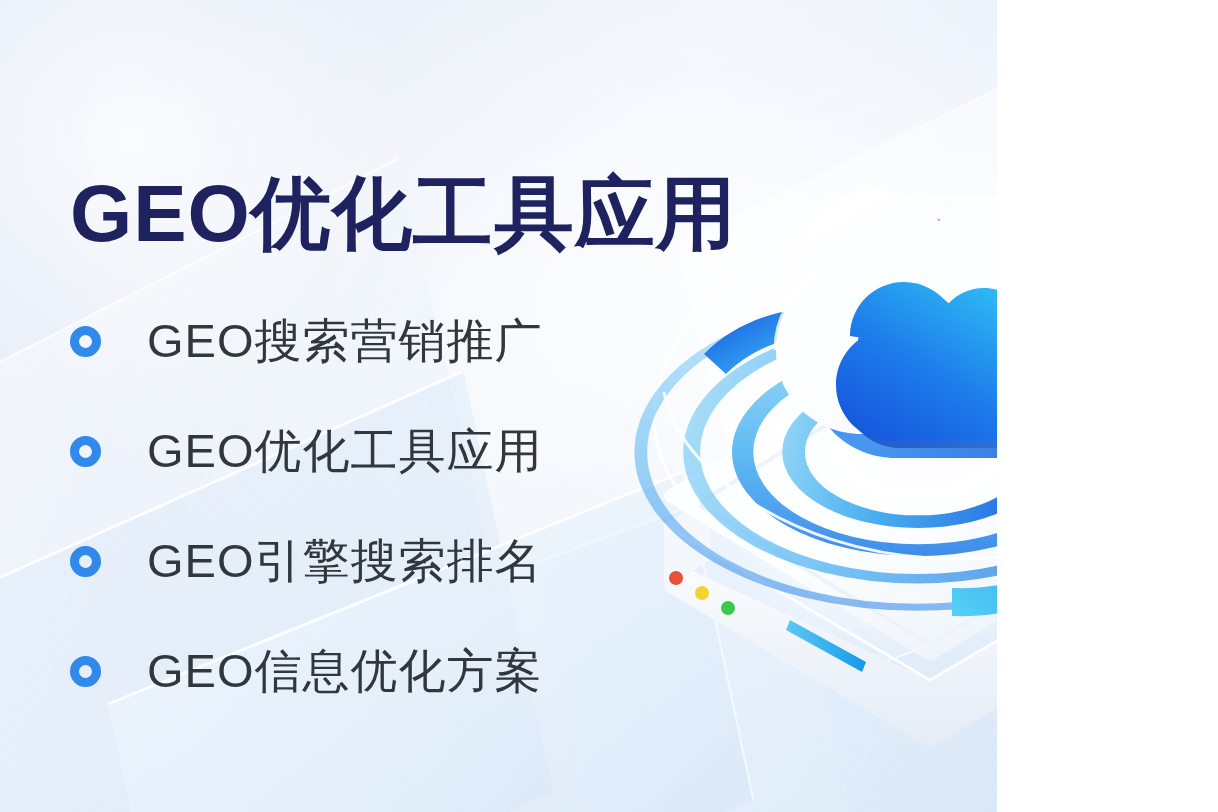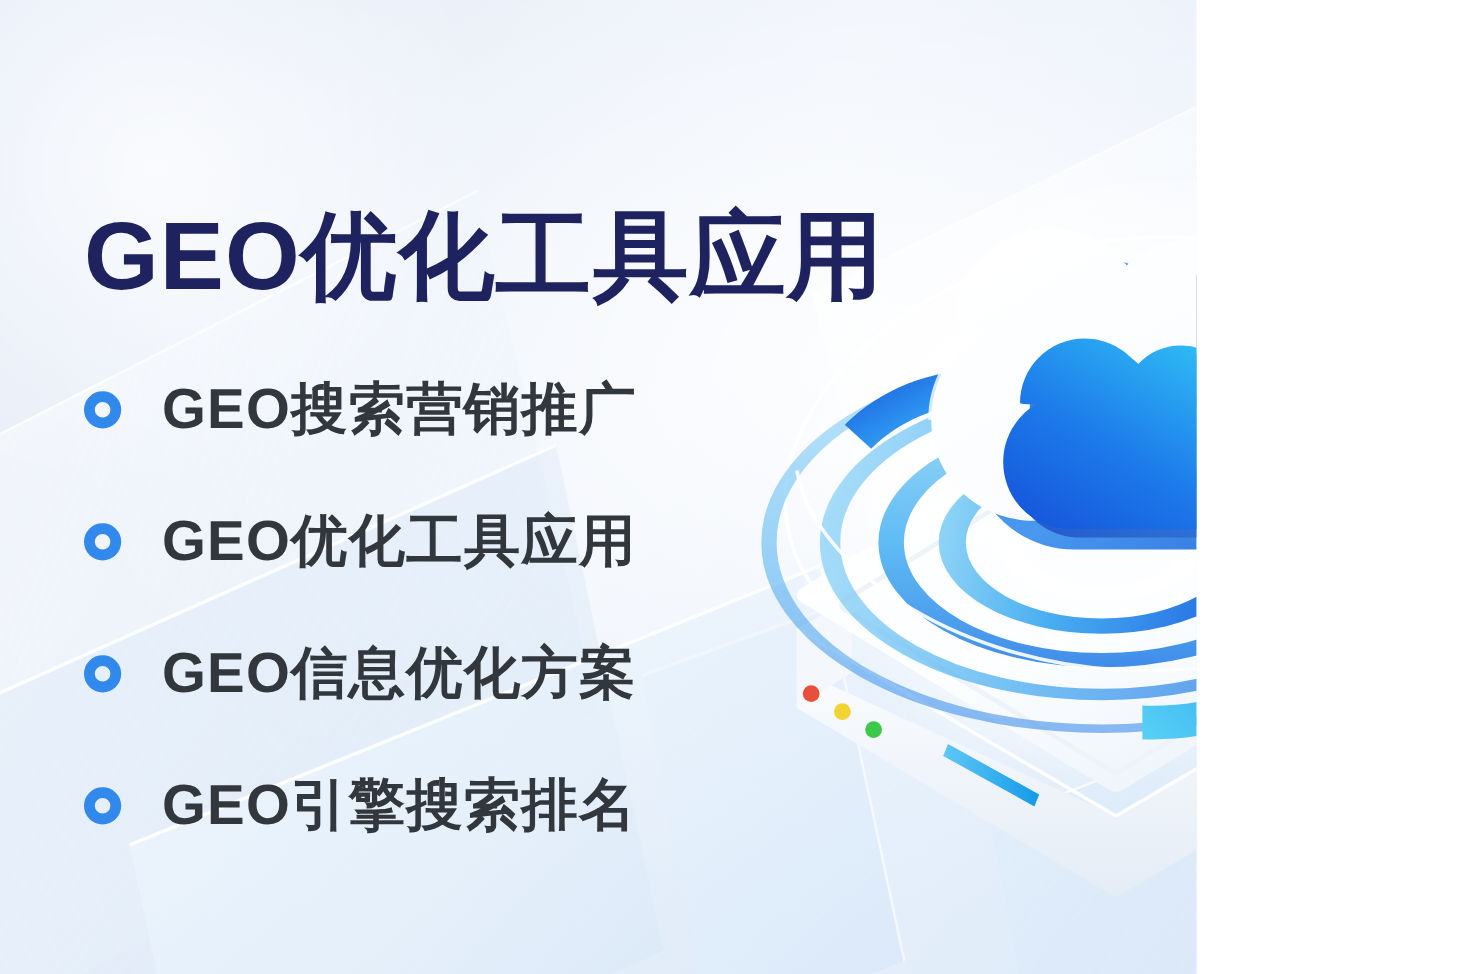--- a/index.html
+++ b/index.html
@@ -113,23 +113,23 @@
   }
   .bullet-ring {
     width: 31px;
     height: 31px;
     border-radius: 50%;
     border: 9px solid #3189ec;
     box-sizing: border-box;
     flex: 0 0 auto;
   }
   .bullet-text {
-    margin-left: 34px;
+    margin-left: 46px;
     font-size: 47px;
-    font-weight: 700;
+    font-weight: 400;
     color: #32373d;
     letter-spacing: 1px;
     white-space: nowrap;
   }
 
   
   .illus {
     position: absolute;
     left: 600px;
     top: 120px;
@@ -351,21 +351,21 @@
     <li class="bullet-row">
       <span class="bullet-ring"></span>
       <span class="bullet-text">GEO搜索营销推广</span>
     </li>
     <li class="bullet-row">
       <span class="bullet-ring"></span>
       <span class="bullet-text">GEO优化工具应用</span>
     </li>
     <li class="bullet-row">
       <span class="bullet-ring"></span>
-      <span class="bullet-text">GEO信息优化方案</span>
+      <span class="bullet-text">GEO引擎搜索排名</span>
     </li>
     <li class="bullet-row">
       <span class="bullet-ring"></span>
-      <span class="bullet-text">GEO引擎搜索排名</span>
+      <span class="bullet-text">GEO信息优化方案</span>
     </li>
   </ul>
 
 </div>
 
 </body></html>

